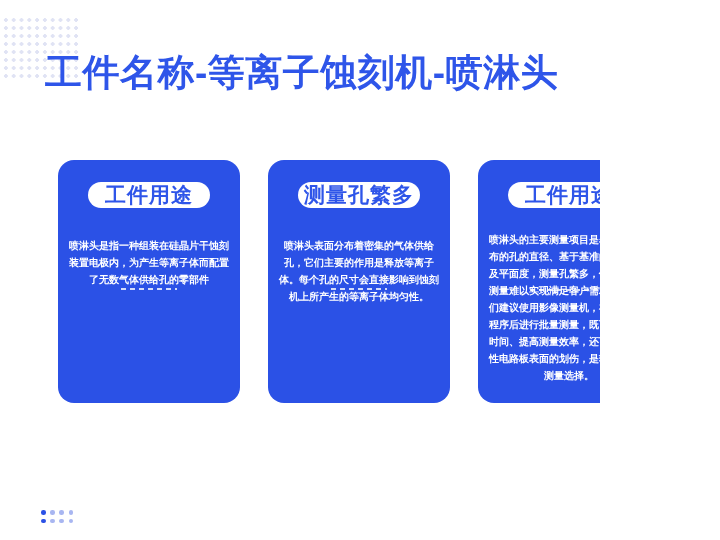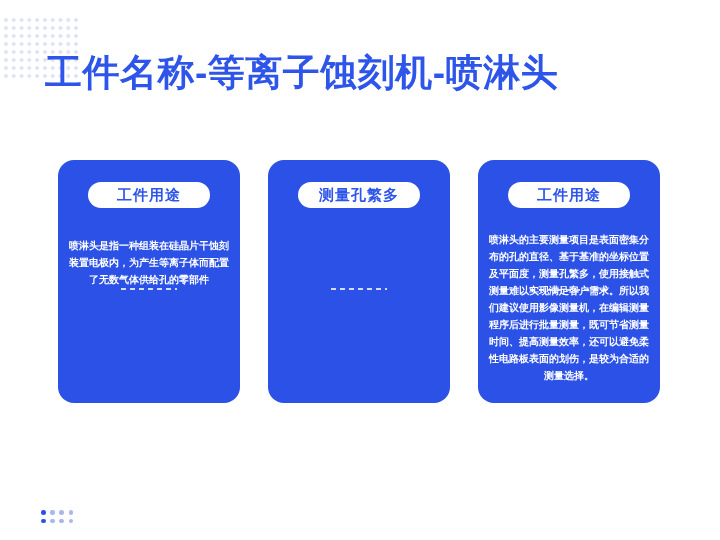--- a/index.html
+++ b/index.html
@@ -2,21 +2,21 @@
 <html style="--accent-blue: #2E55E9; --card-bg: #2B51E6; --dot-light: #E0E3F4; --dot-muted: #A8B6F1;"><head>
 <meta charset="utf-8">
 <style>
   html, body {
     margin: 0;
     padding: 0;
     background: #ffffff;
   }
   .slide {
     position: relative;
-    width: 720px;
+    width: 600px;
     height: 540px;
     background: #ffffff;
     overflow: hidden;
     font-family: "Liberation Sans", "DejaVu Sans", sans-serif;
   }
   
   .dots-top {
     position: absolute;
     left: 2px;
     top: 16px;
@@ -65,21 +65,21 @@
     height: 26px;
     background: #ffffff;
     border-radius: 13px;
     display: flex;
     align-items: center;
     justify-content: center;
   }
   .pill span {
     color: var(--accent-blue, #2E55E9);
     font-weight: bold;
-    font-size: 15px;
+    font-size: 21px;
     letter-spacing: 1px;
     white-space: nowrap;
   }
   .card .body {
     position: absolute;
     top: 77px;
     left: 11px;
     right: 11px;
     margin: 0;
     color: #ffffff;
@@ -142,20 +142,21 @@
         <span>工件用途</span>
       </div>
       <p class="body">喷淋头是指一种组装在硅晶片干蚀刻装置电极内，为产生等离子体而配置了无数气体供给孔的零部件</p>
       <div class="dash"></div>
     </section>
 
     <section class="card">
       <div class="pill">
         <span>测量孔繁多</span>
       </div>
+      <p class="body">喷淋头表面分布着密集的气体供给孔，它们主要的作用是释放等离子体。每个孔的尺寸会直接影响到蚀刻机上所产生的等离子体均匀性。</p>
       <div class="dash"></div>
     </section>
 
     <section class="card">
       <div class="pill">
         <span>工件用途</span>
       </div>
       <p class="body">喷淋头的主要测量项目是表面密集分布的孔的直径、基于基准的坐标位置及平面度，测量孔繁多，使用接触式测量难以实现满足客户需求。所以我们建议使用影像测量机，在编辑测量程序后进行批量测量，既可节省测量时间、提高测量效率，还可以避免柔性电路板表面的划伤，是较为合适的测量选择。</p>
       <div class="dash"></div>
     </section>

